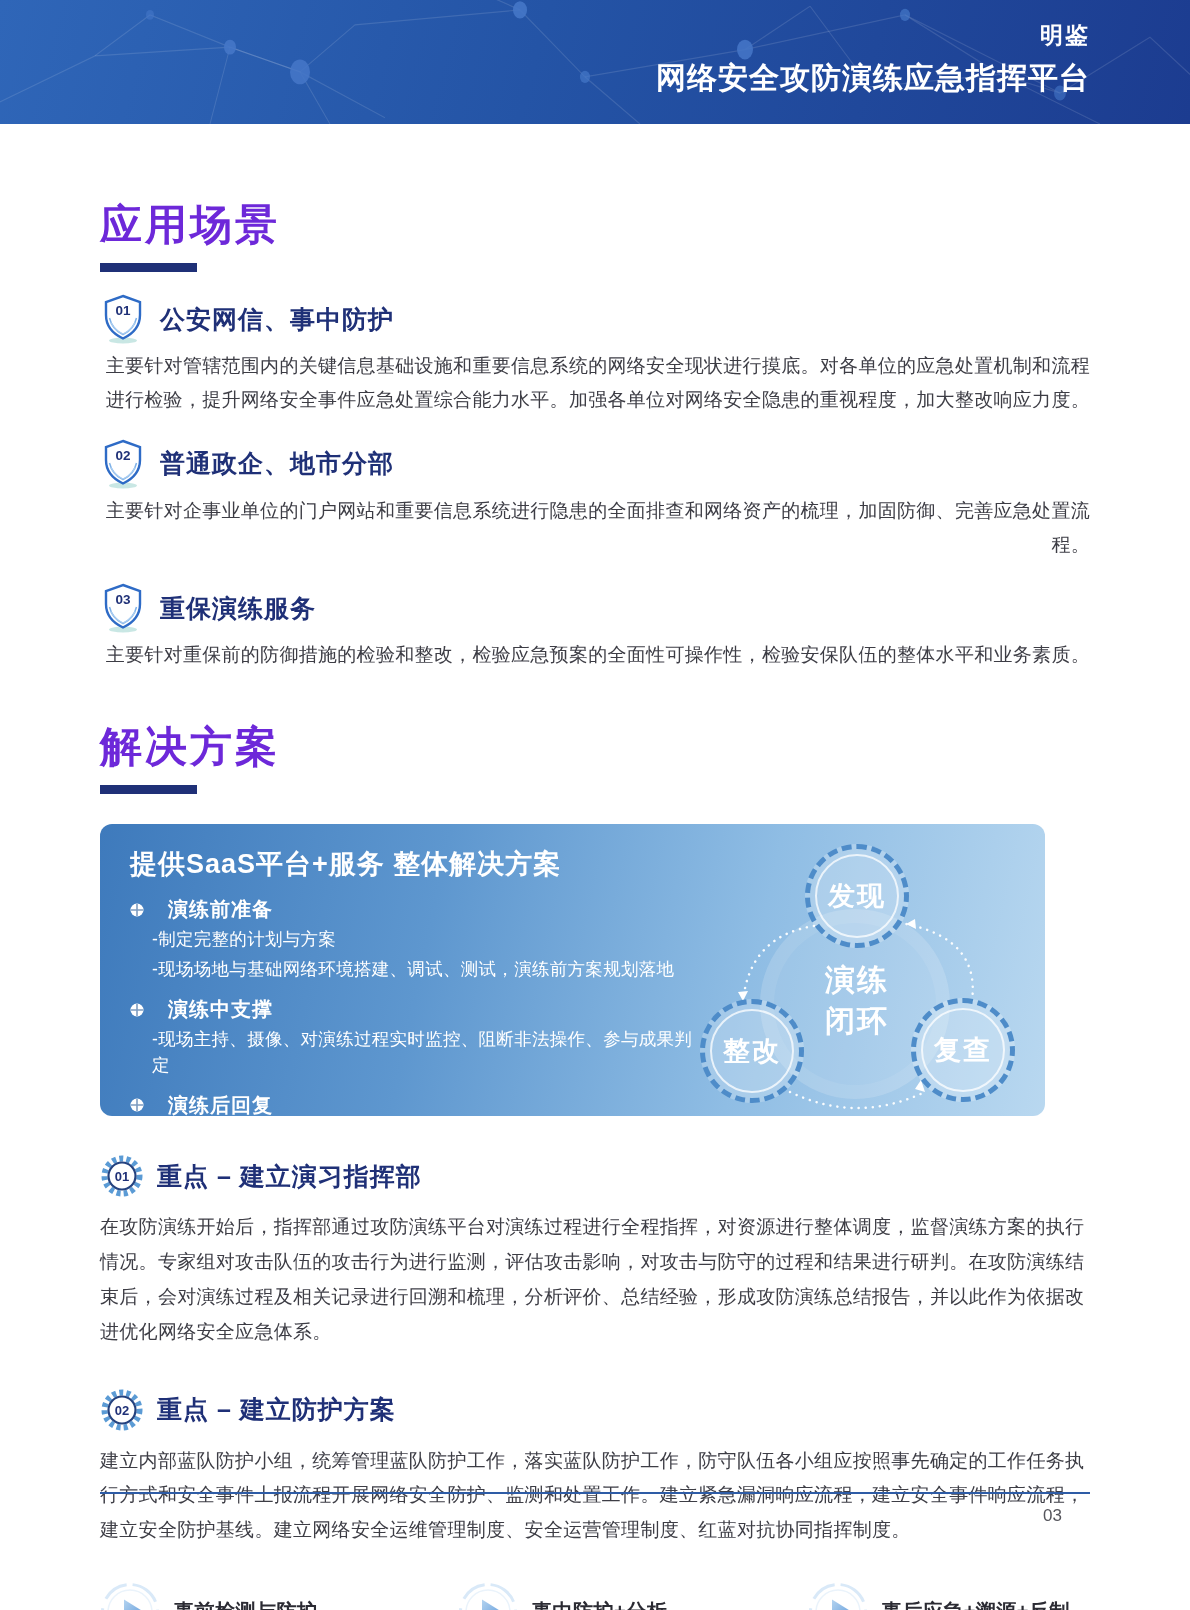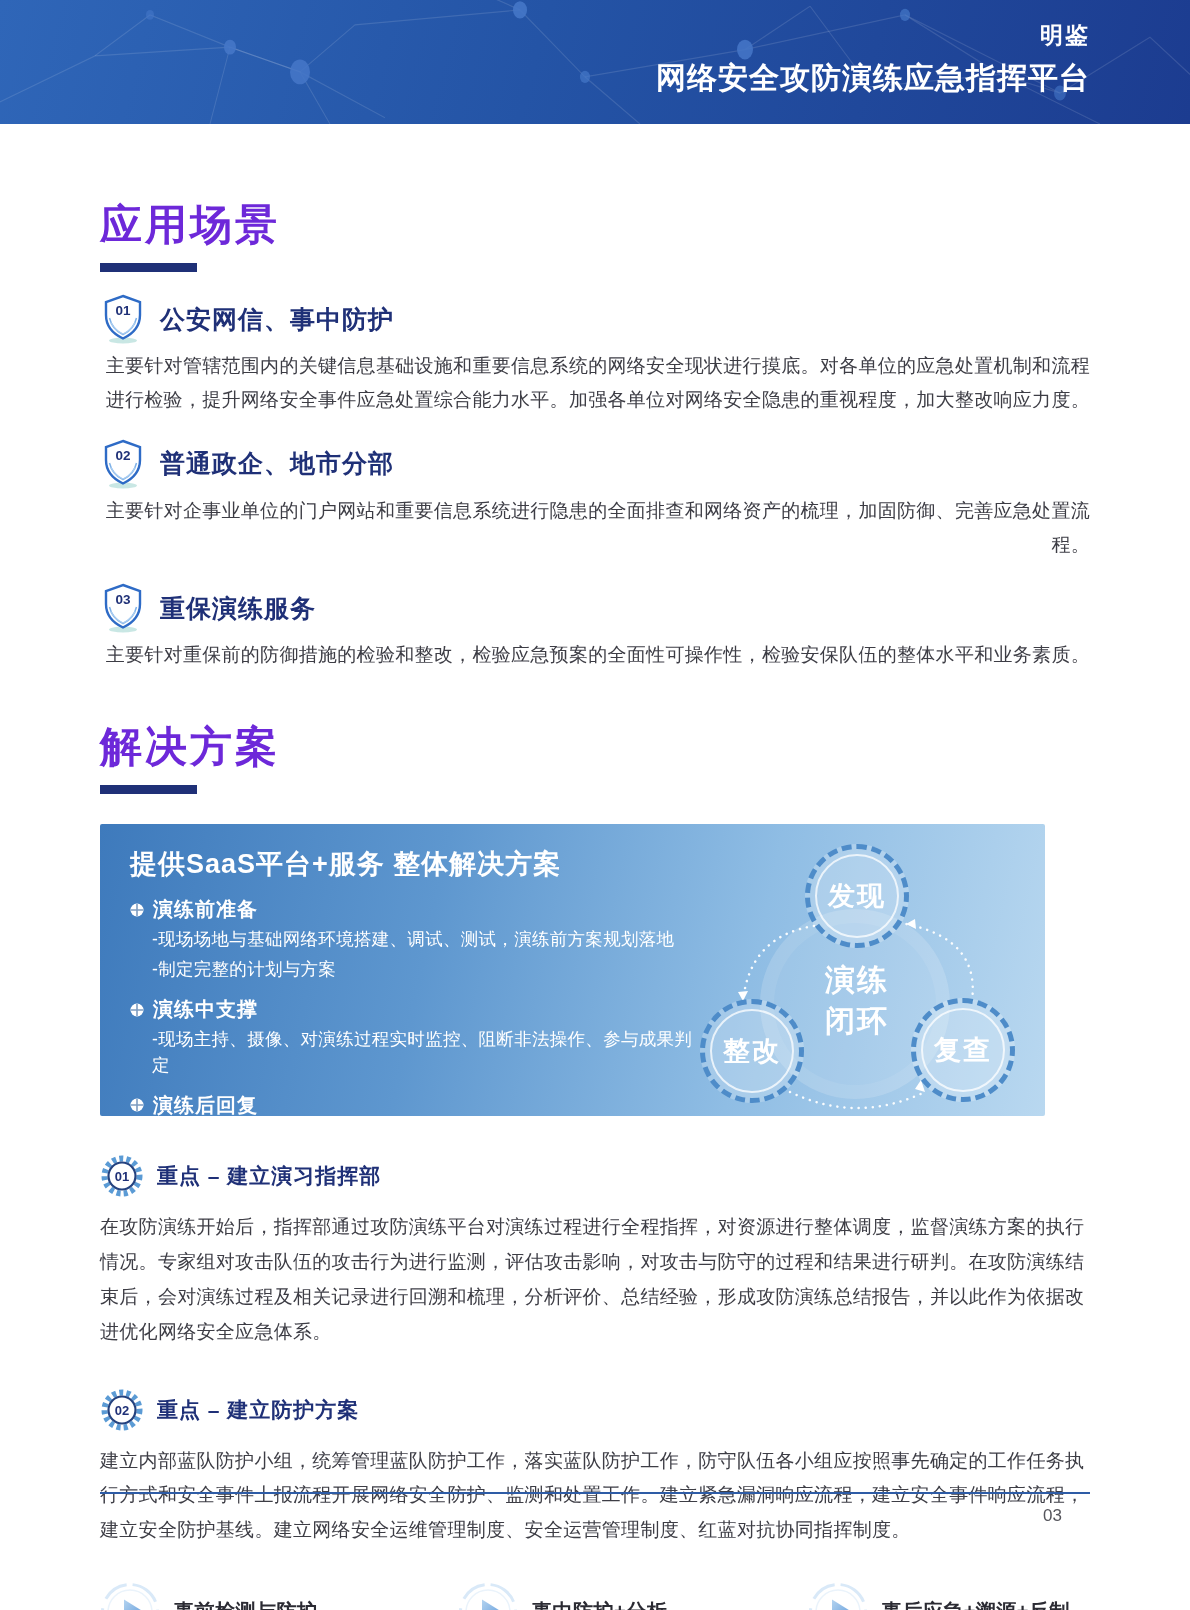--- a/index.html
+++ b/index.html
@@ -22,26 +22,26 @@
   .title-underline { width:97px; height:9px; background:#1f3077; margin-top:15px; }
 
   
   .scenario { margin-top:22px; }
   .scenario-head { display:flex; align-items:center; gap:14px; }
   .shield-wrap { width:46px; height:50px; flex:0 0 auto; }
   .scenario-title { font-size:25px; font-weight:800; color:#1f3077; letter-spacing:1px; }
   .scenario-desc { margin-top:5px; font-size:19px; color:#3d3d45; line-height:1.78; letter-spacing:0.3px;text-align:right; }
 
   
-  .sol-card { position:relative; margin-top:30px; width:945px; height:292px; border-radius:2px;
+  .sol-card { position:relative; margin-top:30px; width:945px; height:292px; border-radius:12px;
     background:linear-gradient(102deg,#3e7abc 0%,#5e97cf 35%,#8fbde4 68%,#b9d8f0 100%); overflow:hidden; }
   .card-left { position:absolute; left:30px; top:22px; width:575px; }
   .card-title { font-size:27px; font-weight:800; color:#ffffff; letter-spacing:1px; }
   .phase { margin-top:14px; }
-  .phase-head { display:flex; align-items:center; gap:9px; }
+  .phase-head { display:flex; align-items:center; gap:24px; }
   .phase-title { font-size:20px; font-weight:800; color:#ffffff; letter-spacing:1px; }
   .phase-line { margin-left:22px; margin-top:4px; font-size:17.5px; color:#ffffff; line-height:1.45; letter-spacing:0.3px; }
 
   
   .diagram { position:absolute; inset:0; }
   .ghost-ring { position:absolute; left:660px; top:85px; width:190px; height:190px; border-radius:50%;
     background:rgba(255,255,255,0.10); box-shadow:inset 0 0 0 14px rgba(255,255,255,0.08); }
   .node { position:absolute; width:104px; height:104px; border-radius:50%;
     border:5px dashed #4e8cc9; background:rgba(255,255,255,0.22);
     display:flex; align-items:center; justify-content:center; }
@@ -50,21 +50,21 @@
   .node-top { left:705px; top:20px; }
   .node-left { left:600px; top:175px; }
   .node-right { left:811px; top:174px; }
   .cycle-center { position:absolute; left:722px; top:136px; width:70px; text-align:center;
     color:#ffffff; font-size:30px; font-weight:800; line-height:1.35; word-break:break-all; letter-spacing:2px; }
   .arrows { position:absolute; inset:0; width:945px; height:292px; pointer-events:none; }
 
   
   .keypoint-head { display:flex; align-items:center; gap:13px; margin-top:38px; }
   .gear-wrap { width:44px; height:44px; flex:0 0 auto; }
-  .keypoint-title { font-size:21px; font-weight:800; color:#1f3077; letter-spacing:1px; }
+  .keypoint-title { font-size:25px; font-weight:800; color:#1f3077; letter-spacing:1px; }
   .keypoint-desc { margin-top:12px; font-size:19px; color:#3d3d45; line-height:1.83; letter-spacing:0.3px; }
 
   
   .features { display:flex; justify-content:space-between; margin-top:34px; width:970px; }
   .feature { display:flex; align-items:center; gap:14px; }
   .play-wrap { width:60px; height:60px; flex:0 0 auto; }
   .feature-label { font-size:20px; font-weight:800; color:#2b2b33; letter-spacing:0.5px; }
 
   
   .footer-line { position:absolute; left:100px; right:100px; top:1492px; border-top:2px solid #2e5ca6; }
@@ -156,22 +156,22 @@
         <div class="card-title">提供SaaS平台+服务 整体解决方案</div>
 
         <div class="phase">
           <div class="phase-head">
             <svg width="14" height="14" viewBox="0 0 14 14">
               <circle cx="7" cy="7" r="6.5" fill="#ffffff"></circle>
               <path d="M7 1 V13 M1 7 H13" stroke="#7d9cc0" stroke-width="1.6"></path>
             </svg>
             <span class="phase-title">演练前准备</span>
           </div>
+          <div class="phase-line">-制定完整的计划与方案</div>
           <div class="phase-line">-现场场地与基础网络环境搭建、调试、测试，演练前方案规划落地</div>
-          <div class="phase-line">-制定完整的计划与方案</div>
         </div>
 
         <div class="phase">
           <div class="phase-head">
             <svg width="14" height="14" viewBox="0 0 14 14">
               <circle cx="7" cy="7" r="6.5" fill="#ffffff"></circle>
               <path d="M7 1 V13 M1 7 H13" stroke="#7d9cc0" stroke-width="1.6"></path>
             </svg>
             <span class="phase-title">演练中支撑</span>
           </div>

